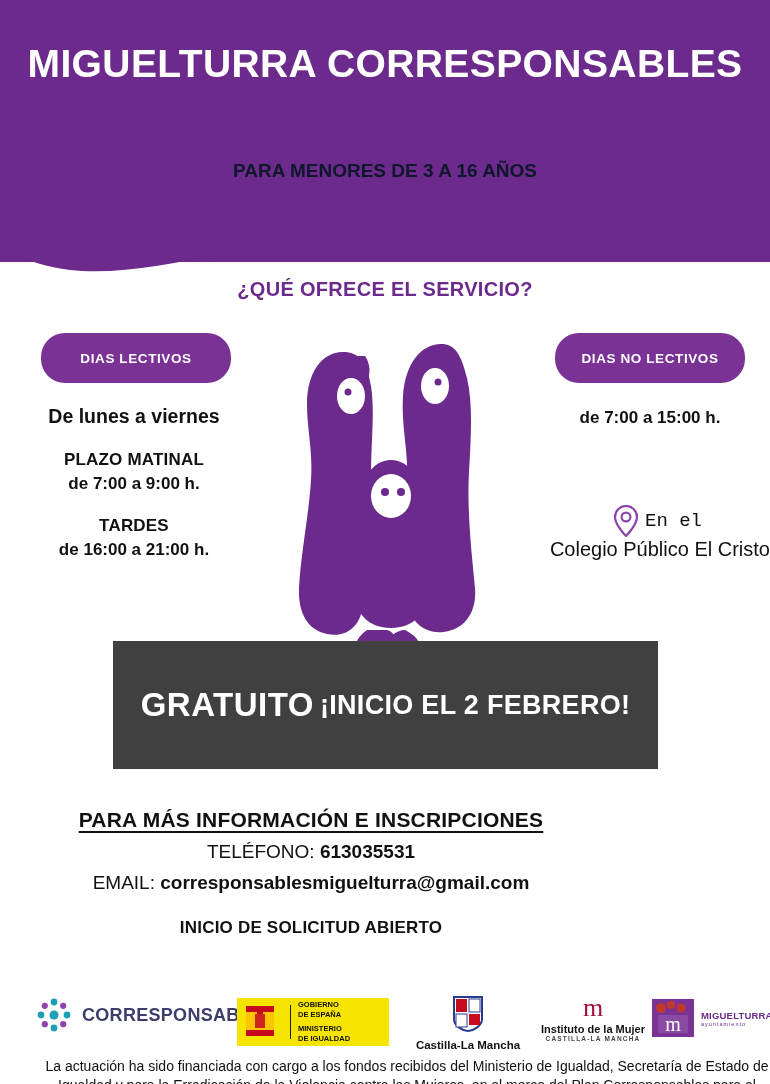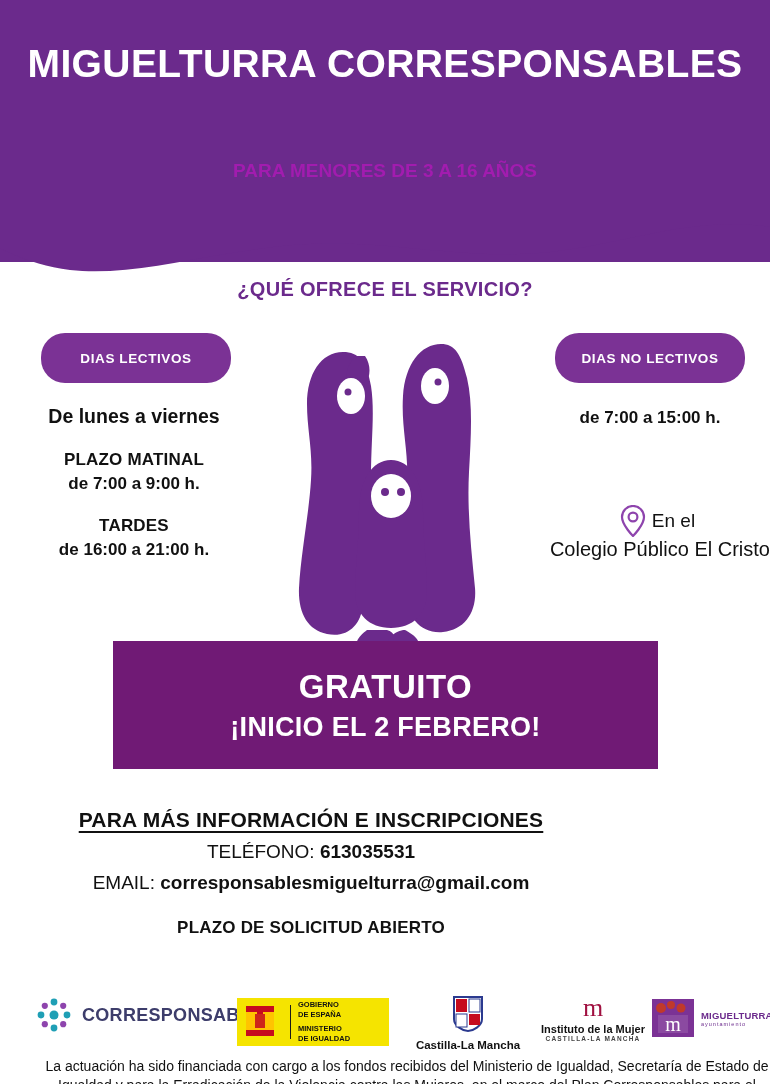--- a/index.html
+++ b/index.html
@@ -48,21 +48,21 @@
     color: #ffffff;
     font-size: 21.5px;
     font-weight: bold;
     letter-spacing: 0.2px;
     z-index: 3;
   }
   .subtitle2 {
     position: absolute;
     top: 160px; left: 0; width: 770px;
     text-align: center;
-    color: #a21caf;
+    color: #0f172a;
     font-size: 19px;
     font-weight: bold;
     z-index: 3;
   }
 
   
   .penguins {
     position: absolute;
     top: 300px; left: 255px;
     width: 270px; height: 360px;
@@ -135,38 +135,38 @@
     top: 505px; left: 545px;
     width: 225px;
     z-index: 5;
     color: #111111;
   }
   .loc-row {
     display: flex; align-items: center; justify-content: center;
     gap: 6px;
   }
   .pin-icon { width: 26px; height: 32px; flex: 0 0 26px; }
-  .loc-en { font-size: 19px; }
+  .loc-en { font-size: 19px; font-family: Liberation Mono, monospace; }
   .loc-name {
     text-align: right;
     font-size: 20px;
     font-weight: normal;
     line-height: 1.18;
     margin-top: 1px;
   }
 
   
   .banner {
     position: absolute;
     top: 641px; left: 113px;
     width: 545px; height: 128px;
-    background: #701a75;
+    background: #404040;
     z-index: 6;
     display: flex;
-    flex-direction: column;
+    flex-direction: row;
     align-items: center;
     justify-content: center;
     gap: 6px;
   }
   .banner .b1 {
     color: #ffffff; font-size: 33px; font-weight: bold; letter-spacing: 0.5px;
   }
   .banner .b2 {
     color: #ffffff; font-size: 27px; font-weight: bold; letter-spacing: 0.3px;
   }
@@ -332,21 +332,21 @@
   <div class="contact">
     <div class="c-head">PARA MÁS INFORMACIÓN E INSCRIPCIONES</div>
     <div class="c-line">
       <span>TELÉFONO:</span>
       <b>613035531</b>
     </div>
     <div class="c-line">
       <span>EMAIL:</span>
       <b>corresponsablesmiguelturra@gmail.com</b>
     </div>
-    <div class="c-foot">PLAZO DE SOLICITUD ABIERTO</div>
+    <div class="c-foot">INICIO DE SOLICITUD ABIERTO</div>
   </div>
 
   <div class="logos">
 
     <div class="logo logo-corres">
       <svg class="corres-mark" viewBox="0 0 40 40">
         <g fill="#1f9fb5">
           <circle cx="20" cy="20" r="4.5"></circle>
           <circle cx="20" cy="7" r="3.4"></circle>
           <circle cx="20" cy="33" r="3.4"></circle>

